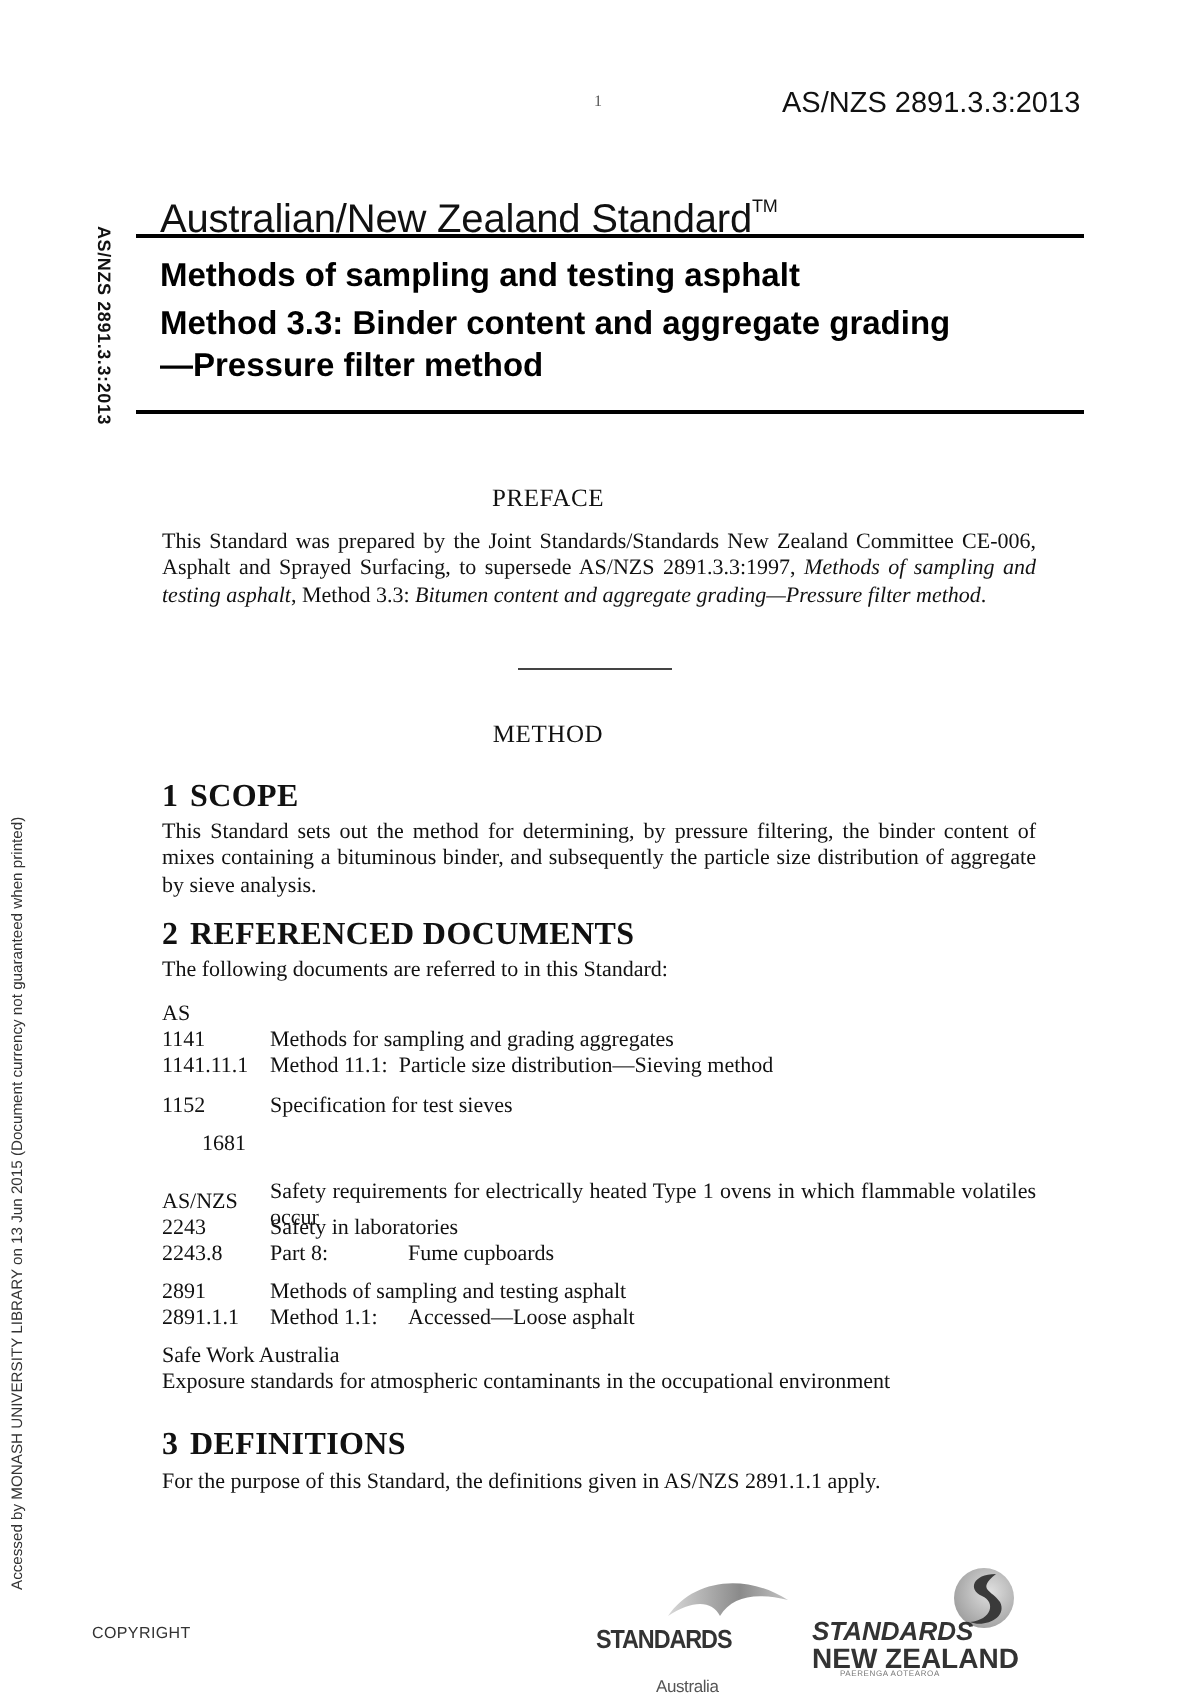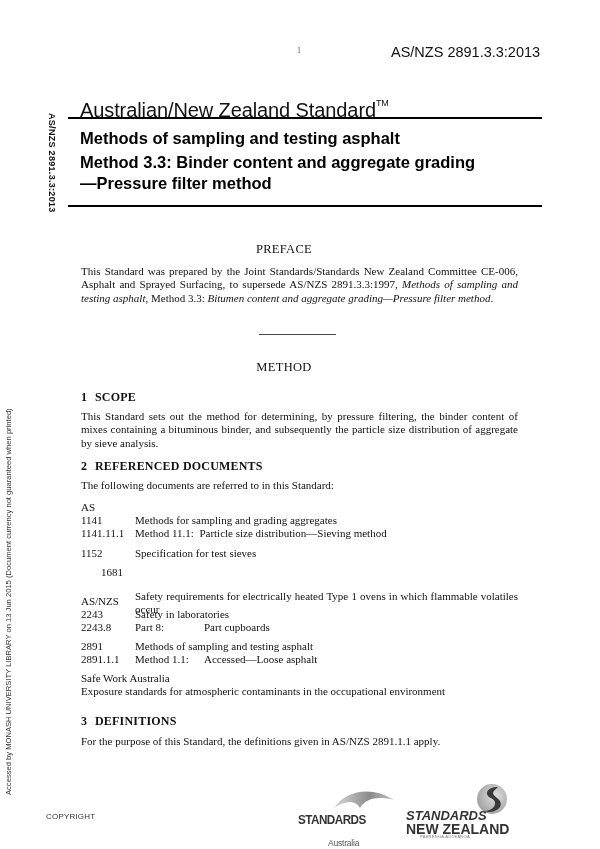--- a/index.html
+++ b/index.html
@@ -18,33 +18,33 @@
     .rule-bottom { top: 205px; height: 2px; }
 
     .vertical-code { position: absolute; left: 47px; top: 113px; writing-mode: vertical-rl; font-size: 9px; font-weight: bold; color: #111; letter-spacing: 0.3px; }
 
     .title { position: absolute; left: 80px; font-weight: bold; color: #000; font-size: 16.5px; line-height: 21px; }
     .title-1 { top: 128px; }
     .title-2 { top: 152px; width: 400px; }
 
     .access-note { position: absolute; left: 4px; top: 300px; height: 495px; writing-mode: vertical-rl; transform: rotate(180deg); font-size: 7.6px; color: #333; white-space: nowrap; text-align: left; }
 
-    .center-heading { position: absolute; left: 10px; width: 548px; text-align: center; font-size: 12.5px; letter-spacing: 0.3px; }
+    .center-heading { position: absolute; left: 0; width: 548px; text-align: center; font-size: 12.5px; letter-spacing: 0.3px; }
     .preface-heading { top: 242px; }
     .method-heading { top: 360px; }
 
     .para { position: absolute; left: 81px; width: 437px; font-size: 11px; line-height: 13.3px; text-align: justify; }
     .preface-body { top: 265px; }
     .scope-body { top: 410px; }
     .refs-intro { top: 479px; }
     .defs-body { top: 735px; }
 
     .divider { position: absolute; left: 259px; top: 334px; width: 77px; height: 1px; background: #444; }
 
-    .sec-head { position: absolute; left: 81px; font-size: 12px; font-weight: bold; letter-spacing: 0.2px; }
+    .sec-head { position: absolute; left: 81px; font-size: 16px; font-weight: bold; letter-spacing: 0.2px; }
     .sec-head .num { display: inline-block; width: 14px; }
     .scope-head { top: 390px; }
     .refs-head { top: 459px; }
     .defs-head { top: 714px; }
 
     .ref-line { position: absolute; left: 81px; font-size: 11px; line-height: 13px; white-space: nowrap; }
     .ref-line .code { display: inline-block; width: 54px; }
     .ref-line .desc { display: inline-block; }
     .ref-line .sub { display: inline-block; width: 69px; }
     .ref-group { position: absolute; left: 81px; font-size: 11px; }
@@ -115,21 +115,21 @@
 <div class="ref-line serif" style="top:566px;margin-left:20px;">
   <span class="code">1681</span>
 </div>
 <div class="ref-wrap serif" style="top:590px;">Safety requirements for electrically heated Type 1 ovens in which flammable volatiles occur</div>
 
 <div class="ref-group serif" style="top:595px;">AS/NZS</div>
 <div class="ref-line serif" style="top:608px;">
   <span class="code">2243</span><span class="desc">Safety in laboratories</span>
 </div>
 <div class="ref-line serif" style="top:621px;">
-  <span class="code">2243.8</span><span class="sub">Part 8:</span><span class="desc">Part cupboards</span>
+  <span class="code">2243.8</span><span class="sub">Part 8:</span><span class="desc">Fume cupboards</span>
 </div>
 <div class="ref-line serif" style="top:640px;">
   <span class="code">2891</span><span class="desc">Methods of sampling and testing asphalt</span>
 </div>
 <div class="ref-line serif" style="top:653px;">
   <span class="code">2891.1.1</span><span class="sub">Method 1.1:</span><span class="desc">Accessed—Loose asphalt</span>
 </div>
 
 <div class="ref-group serif" style="top:672px;">Safe Work Australia</div>
 <div class="ref-group serif" style="top:685px;">Exposure standards for atmospheric contaminants in the occupational environment</div>

